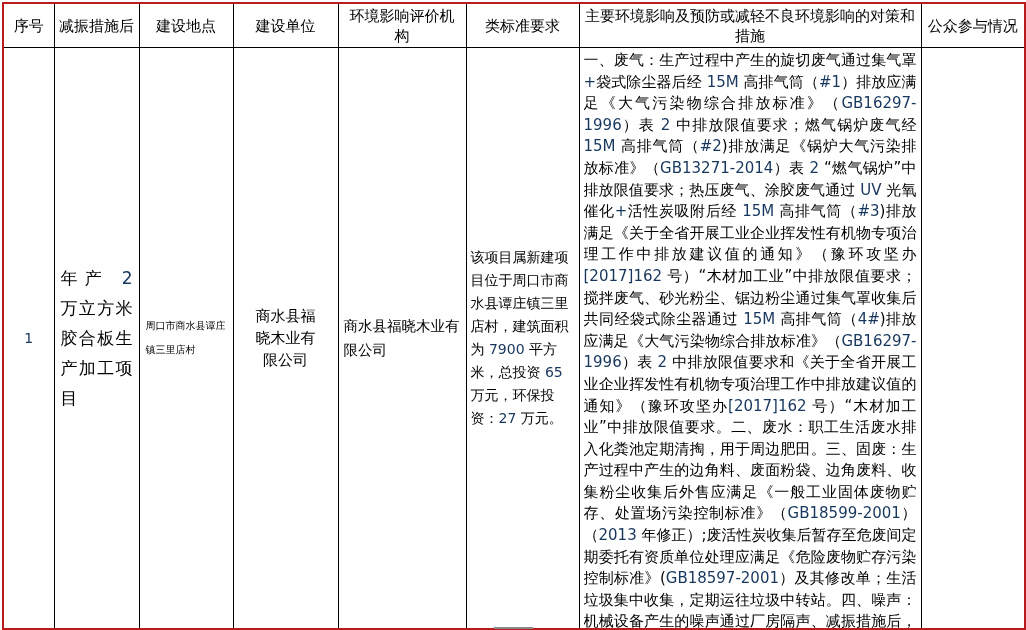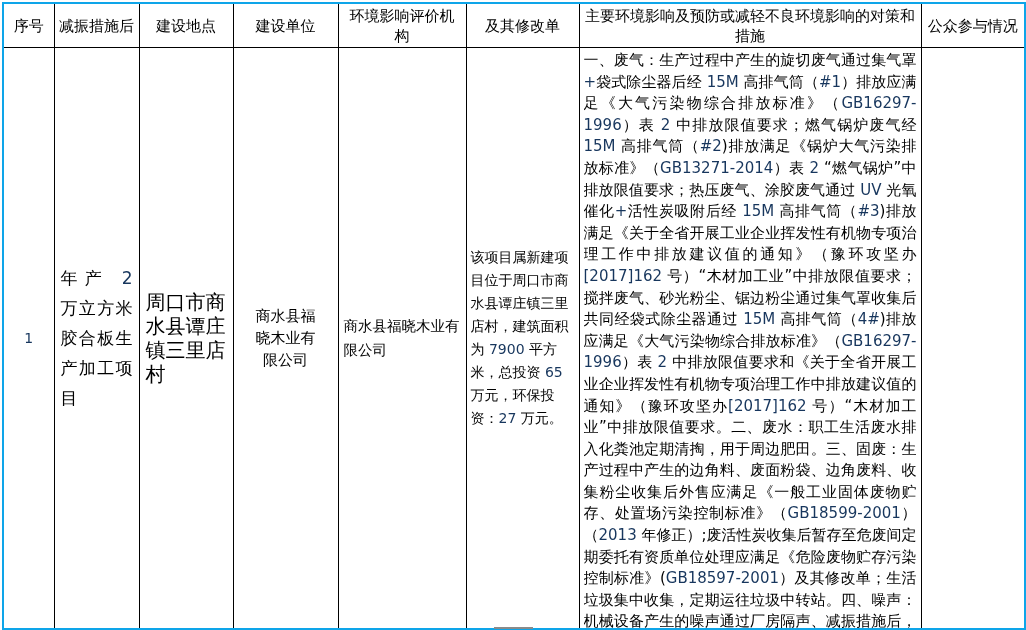--- a/index.html
+++ b/index.html
@@ -17,21 +17,21 @@
     overflow: hidden;
   }
   table.eia {
     position: absolute;
     left: 2px;
     top: 2px;
     width: 1022px;
     height: 624px;
     border-collapse: collapse;
     table-layout: fixed;
-    border: 2px solid #0ea5e9;
+    border: 2px solid #b91c1c;
   }
   table.eia th, table.eia td {
     border: 1px solid #000;
     vertical-align: middle;
     overflow: hidden;
   }
   table.eia th {
     font-weight: normal;
     font-size: 15px;
     line-height: 20px;
@@ -45,21 +45,21 @@
   }
   td.c-name {
     padding: 0 6px;
     font-size: 17px;
     line-height: 30px;
     text-align: justify;
     text-align-last: left;
   }
   td.c-location {
     padding: 0 6px;
-    font-size: 20px;
+    font-size: 10px;
     line-height: 24px;
     text-align: left;
   }
   td.c-builder {
     padding: 0 20px;
     font-size: 15px;
     line-height: 22px;
     text-align: center;
   }
   td.c-agency {
@@ -112,21 +112,21 @@
       <col style="width:342px">
       <col style="width:104px">
     </colgroup>
     <thead>
       <tr>
         <th>序号</th>
         <th>减振措施后</th>
         <th>建设地点</th>
         <th>建设单位</th>
         <th>环境影响评价机构</th>
-        <th>及其修改单</th>
+        <th>类标准要求</th>
         <th>主要环境影响及预防或减轻不良环境影响的对策和措施</th>
         <th>公众参与情况</th>
       </tr>
     </thead>
     <tbody>
       <tr>
         <td class="c-index"><span class="latin">1</span></td>
         <td class="c-name">年产 <span class="latin">2</span> 万立方米胶合板生产加工项目</td>
         <td class="c-location">周口市商水县谭庄镇三里店村</td>
         <td class="c-builder">商水县福晓木业有限公司</td>

